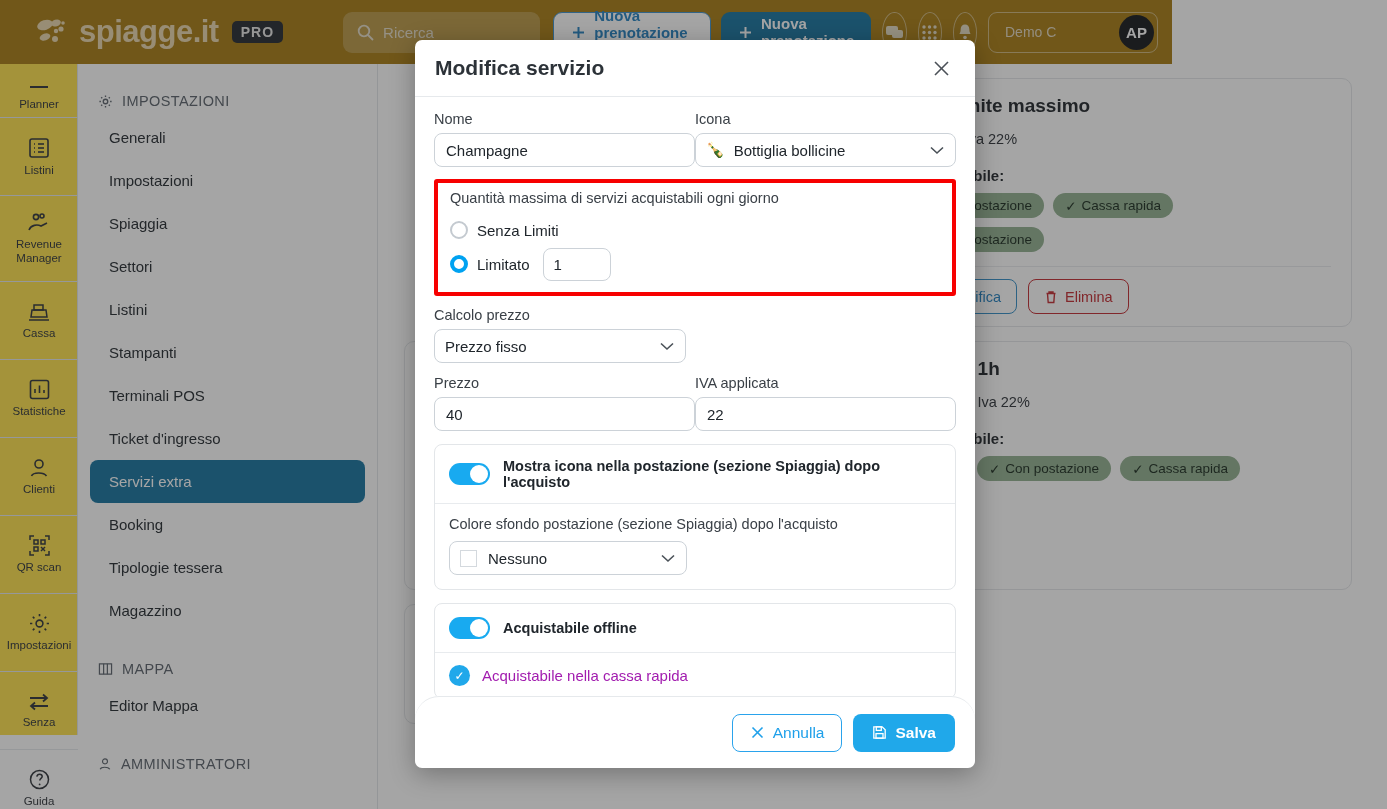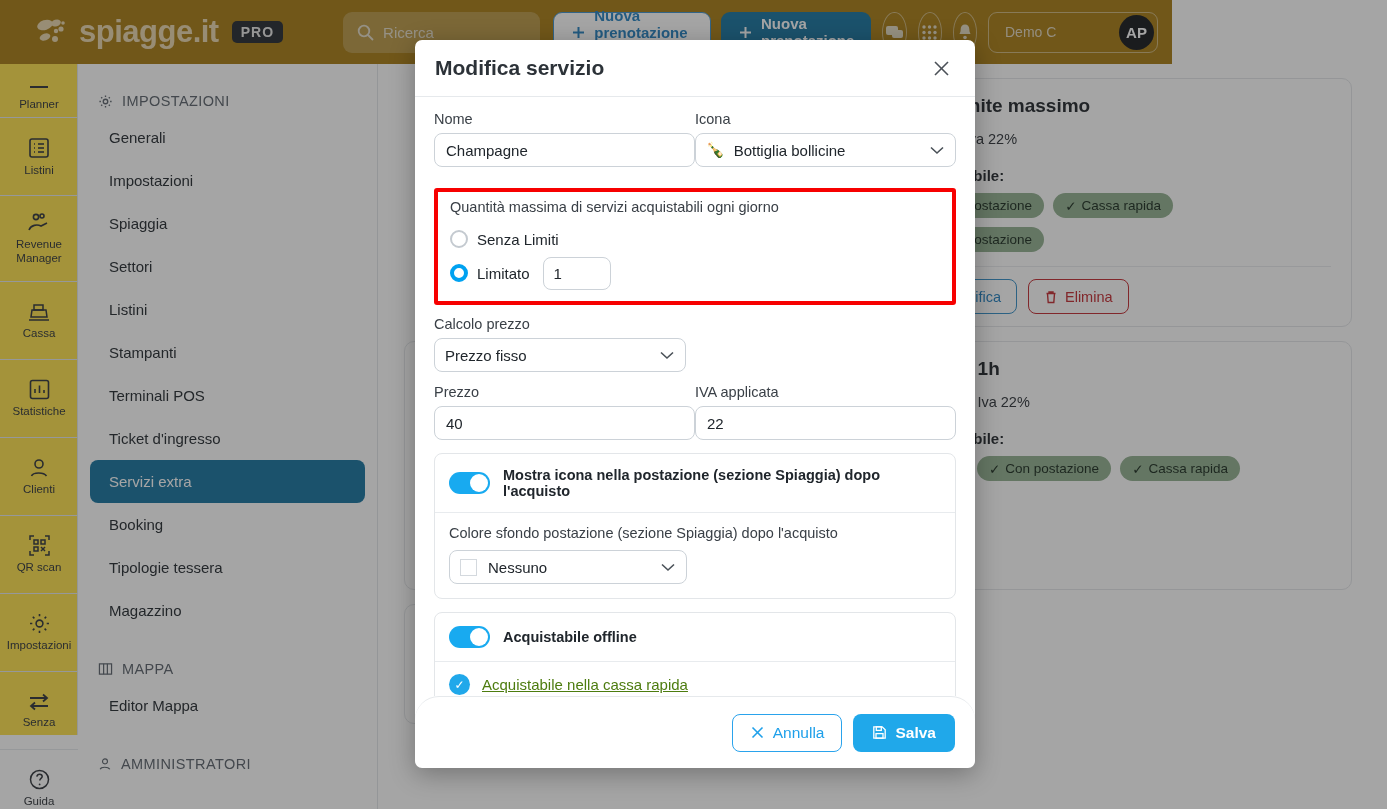--- a/index.html
+++ b/index.html
@@ -247,21 +247,21 @@
     padding: 0 10px;
     display: flex; align-items: center; gap: 9px;
     font-size: 15px; color: #20262c;
     background: #fff;
   }
   .sel .caret { margin-left: auto; color: #4a5158; }
   .sel .emoji { font-size: 15px; }
 
   
   .redbox {
-    margin-top: 21px;
+    margin-top: 12px;
     border: 4px solid #f70000;
     border-radius: 3px;
     padding: 7px 12px 11px 12px;
   }
   .redbox .hdr { font-size: 14.5px; color: #3a4047; margin-bottom: 7px; }
   .radio-row { display: flex; align-items: center; gap: 9px; height: 34px; }
   .radio {
     width: 18px; height: 18px; border-radius: 50%;
     border: 2px solid #c4cad0; background: #fff;
     flex: 0 0 18px;
@@ -304,21 +304,21 @@
     padding: 0 10px; font-size: 15px; color: #20262c;
   }
   .swatch { width: 17px; height: 17px; border: 1px solid #d4d9de; background: #fff; }
   .check-row { padding: 12px 14px; display: flex; align-items: center; gap: 12px; }
   .cbox {
     width: 21px; height: 21px; border-radius: 50%;
     background: #20a8ea; color: #fff;
     display: flex; align-items: center; justify-content: center;
     font-size: 12px; flex: 0 0 21px;
   }
-  .cbox-lab { font-size: 15px; color: #4d7c0f; text-decoration: underline; }
+  .cbox-lab { font-size: 15px; color: #a21caf; }
 
   svg { display: block; }
 </style>
 </head>
 <body>
 
 <div id="app-shell">
 
   <div class="topbar">
     <div class="brand">

